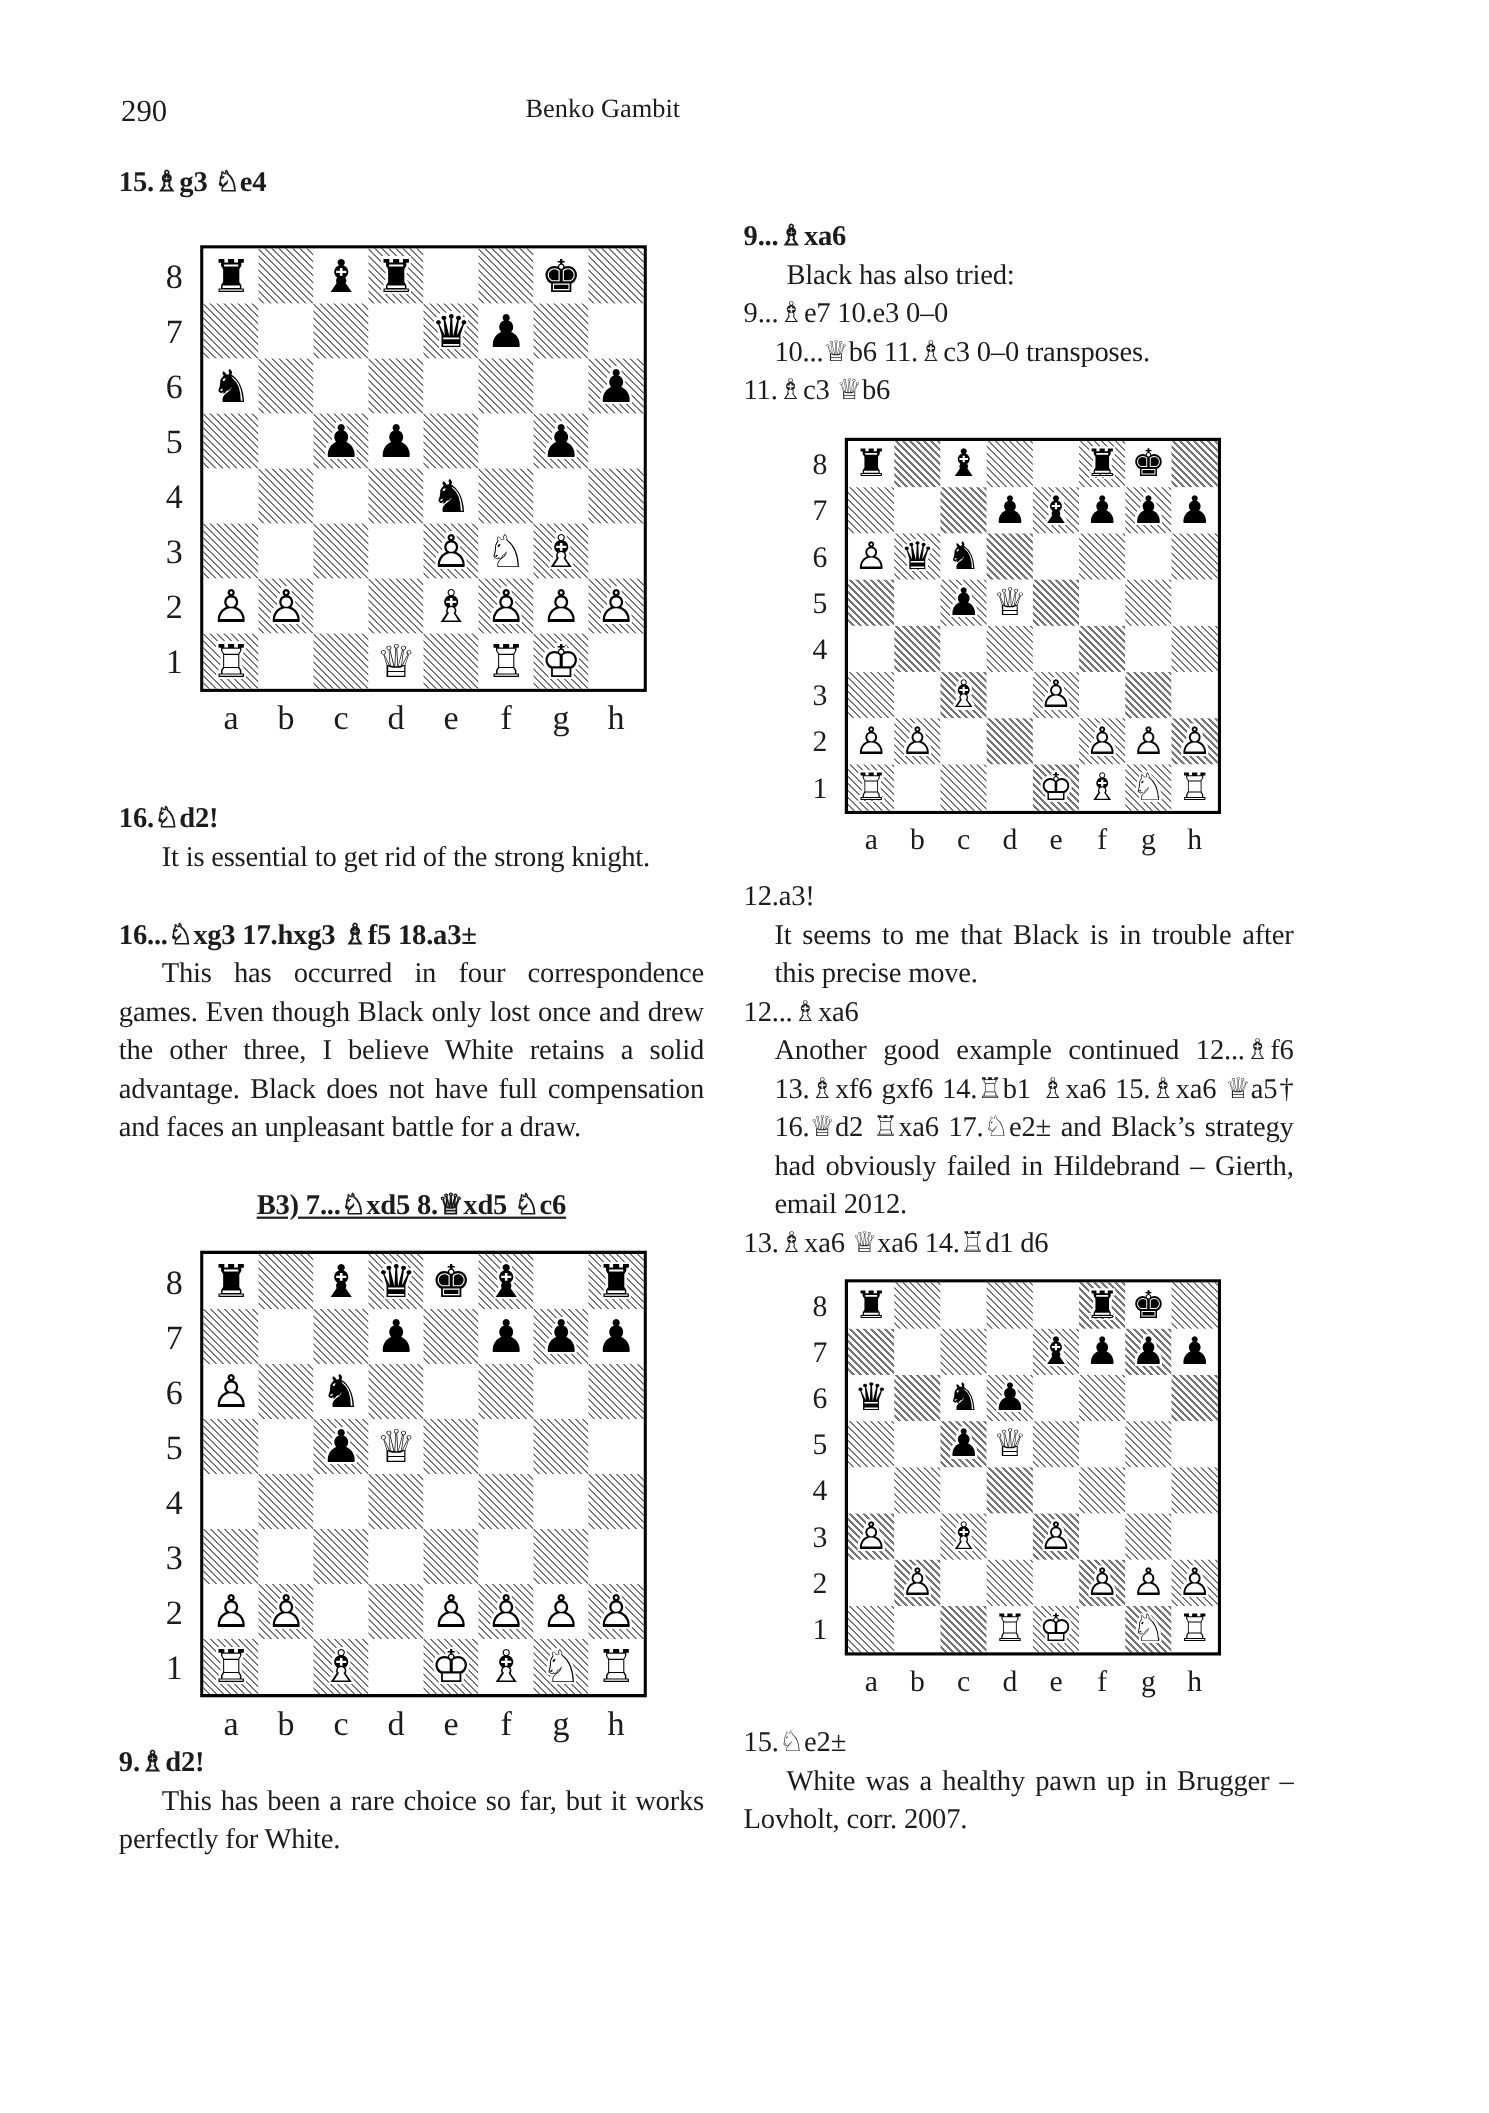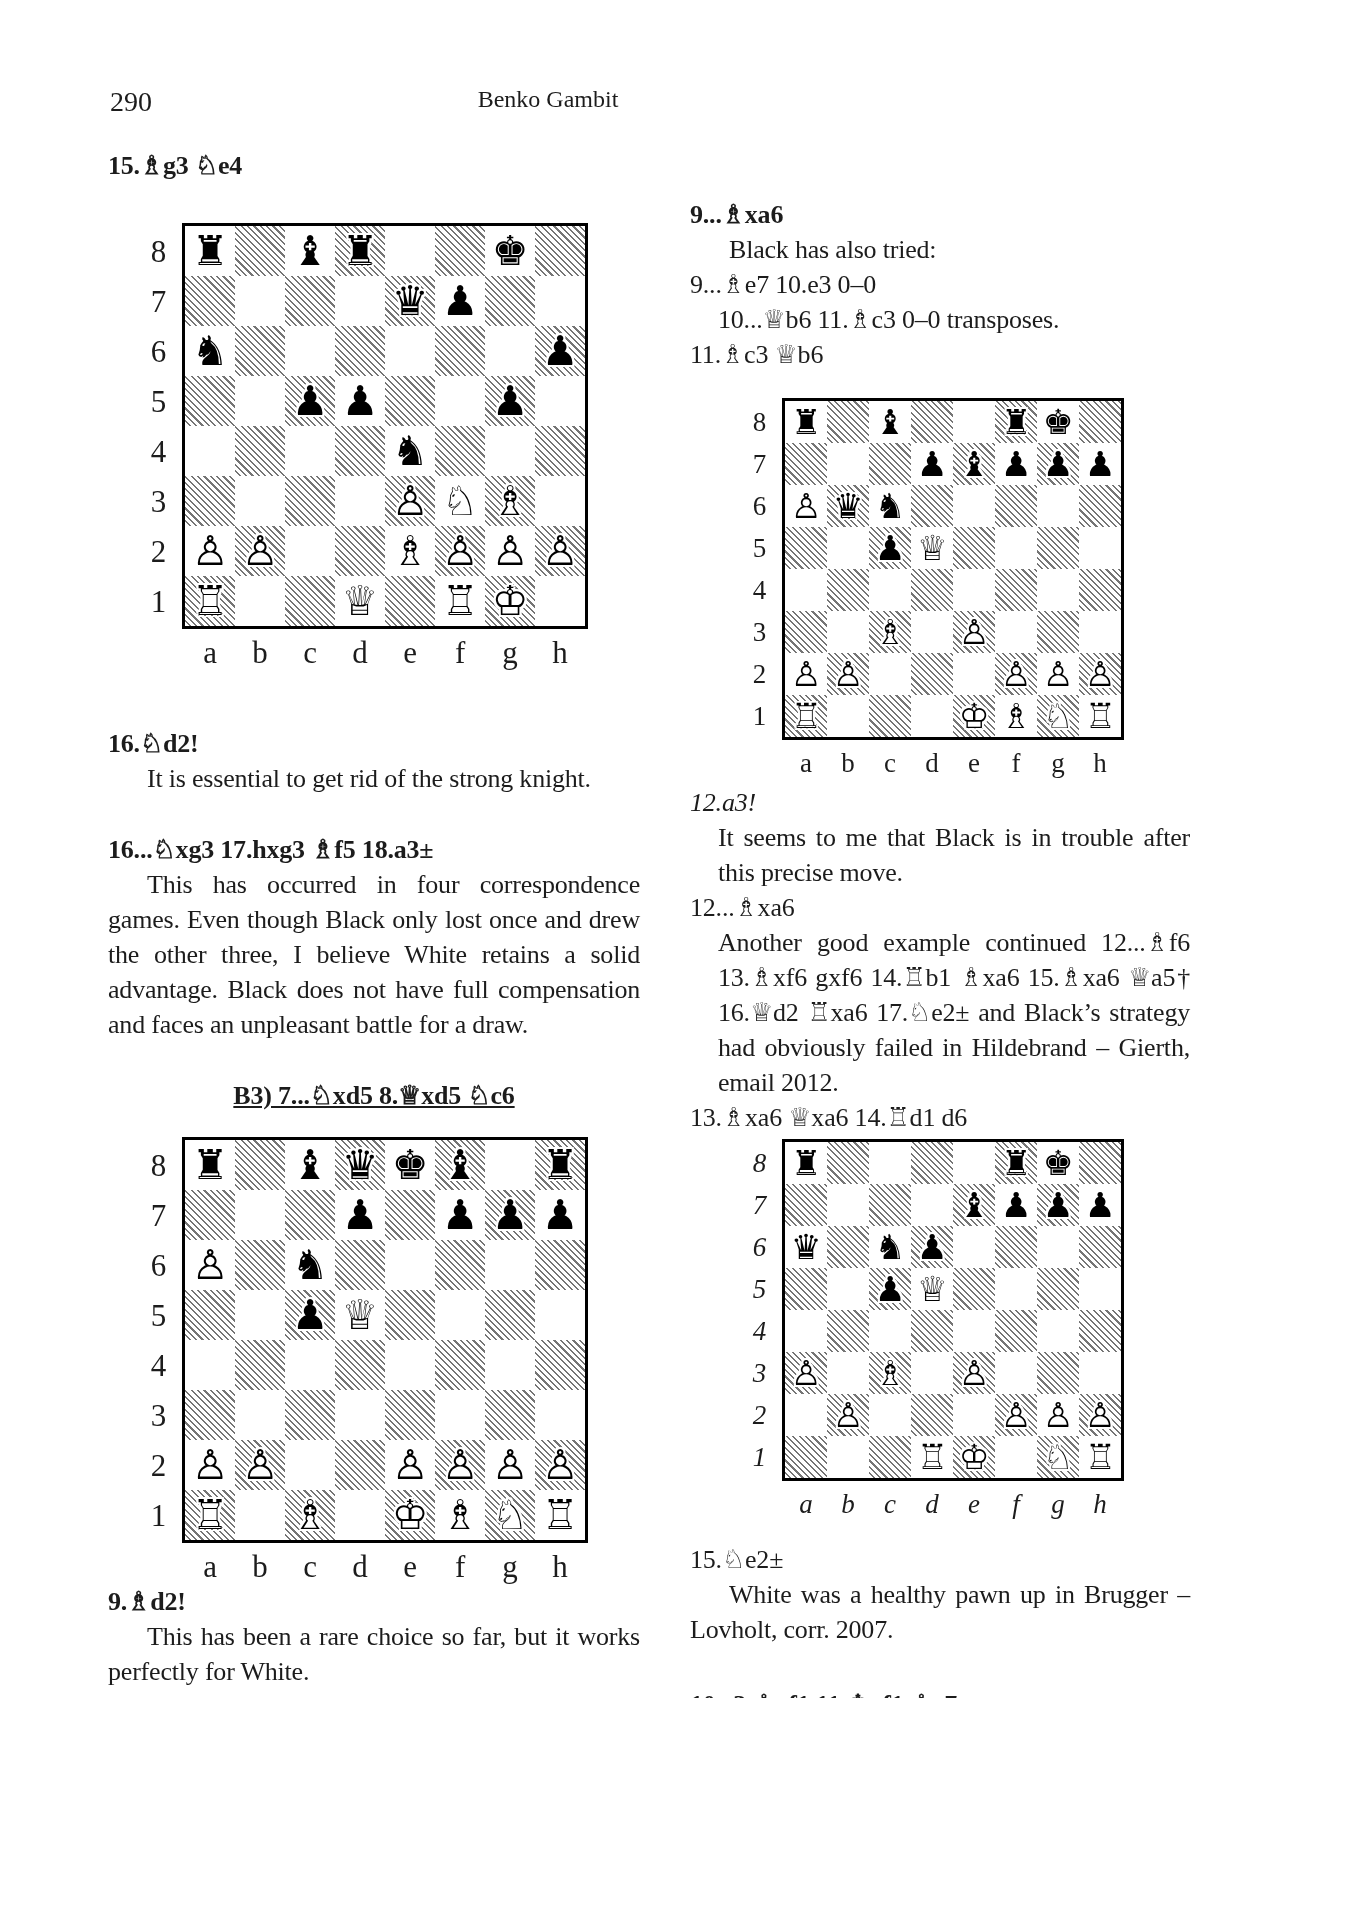--- a/index.html
+++ b/index.html
@@ -3,28 +3,28 @@
 <meta charset="utf-8">
 <style>
   :root{ --ink:#1c1c1c; --paper:#ffffff; }
   html,body{margin:0;padding:0;background:var(--paper);}
   .page{position:relative;width:1354px;height:1698px;background:var(--paper);
         font-family:"Liberation Serif","DejaVu Serif",serif;color:var(--ink);overflow:hidden;}
   .pagenum{position:absolute;left:110px;top:86px;font-size:28px;}
   .book-title{position:absolute;left:548px;top:86px;transform:translateX(-50%);font-size:24px;white-space:nowrap;}
   .col{position:absolute;font-size:26px;line-height:35px;letter-spacing:-0.2px;}
   .col-left{left:108px;top:148px;width:532px;}
-  .col-right{left:690px;top:197px;width:500px;}
+  .col-right{left:676px;top:197px;width:500px;}
   p{margin:0;}
   .mh{font-weight:bold;}
   .center{text-align:center;text-decoration:underline;}
   .just{text-align:justify;}
   .ind{text-indent:1.5em;}
   .blockind{margin-left:28px;}
-  .mt16{margin-top:4px;font-style:italic;} .mt20{margin-top:20px;} .mt24{margin-top:24px;}
+  .mt16{margin-top:16px;} .mt20{margin-top:20px;} .mt24{margin-top:24px;}
   .mt26{margin-top:26px;} .mt28{margin-top:36px;} .mt30{}
   .mt40{margin-top:40px;} .mt56{margin-top:56px;}
 
   
   .dg{--sq:50px;margin-left:28px;}
   .dg.small{--sq:42px;margin-left:46px;}
   .dg-top{display:flex;}
   .dg-ranks{display:flex;flex-direction:column;width:46px;padding-top:3px;}
   .dg-rank-label{height:var(--sq);display:flex;align-items:center;justify-content:flex-end;
                  padding-right:16px;font-size:31px;}

